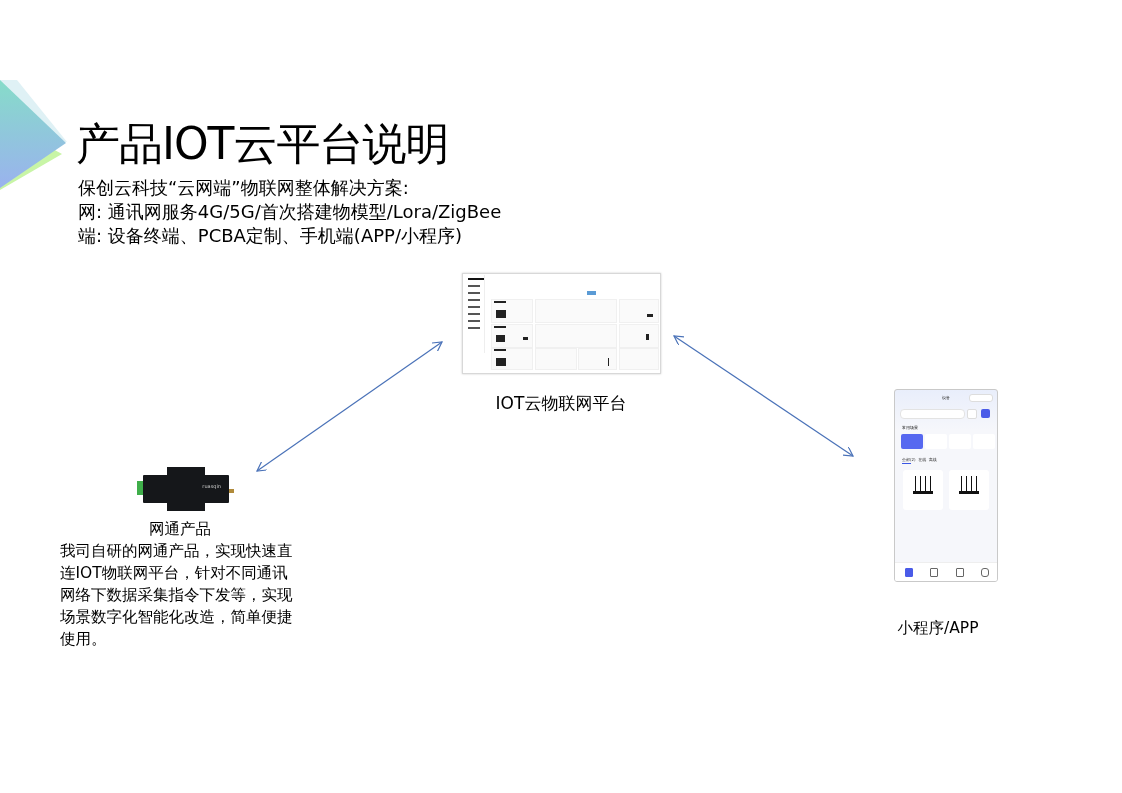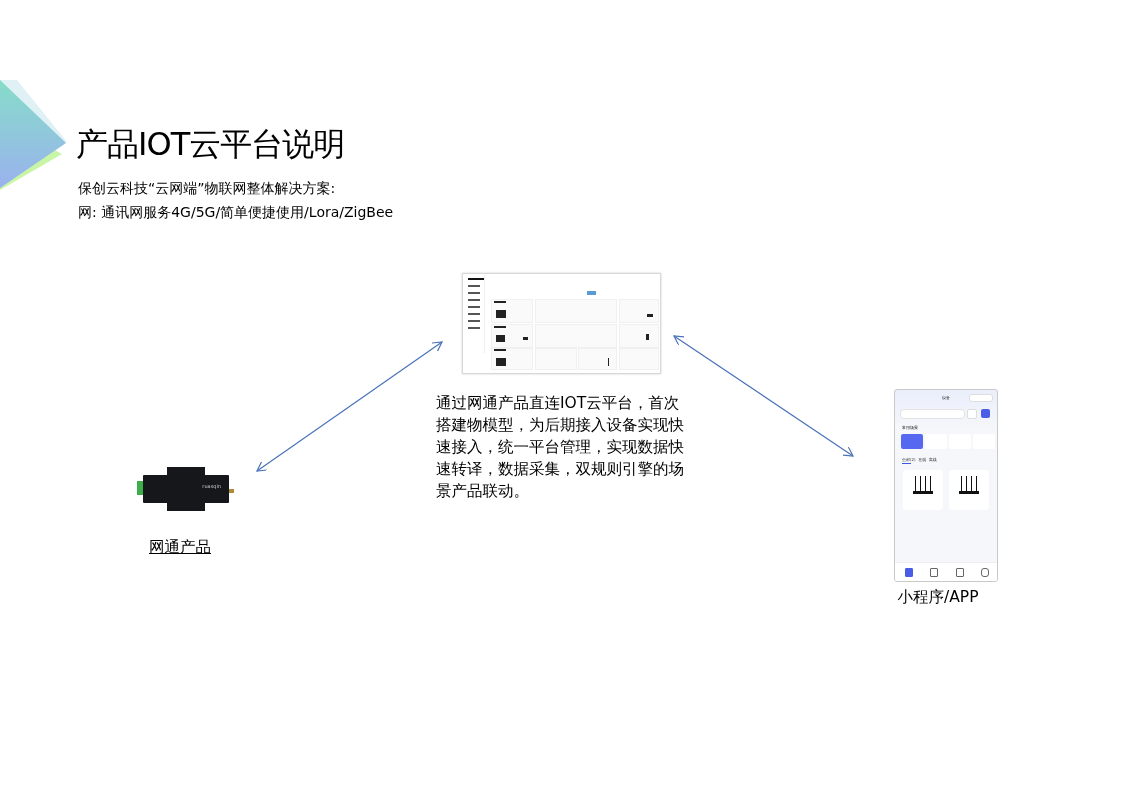--- a/index.html
+++ b/index.html
@@ -1,28 +1,28 @@
 <!DOCTYPE html>
 <html><head>
 <meta charset="utf-8">
 <style>
   html,body{margin:0;padding:0;}
   body{width:1122px;height:793px;position:relative;background:#ffffff;overflow:hidden;
        font-family:"DejaVu Sans","Liberation Sans",sans-serif;color:#000;}
   .abs{position:absolute;}
   .deco{left:0;top:80px;width:80px;height:110px;}
-  .title{left:76px;top:118px;font-size:32px;line-height:52px;white-space:nowrap;letter-spacing:-1px;}
-  .intro{left:78px;top:176px;font-size:14px;line-height:24px;white-space:nowrap;}
+  .title{left:76px;top:118px;font-size:44px;line-height:52px;white-space:nowrap;letter-spacing:-1px;}
+  .intro{left:78px;top:176px;font-size:18px;line-height:24px;white-space:nowrap;}
   .intro div{height:24px;}
   .caption{font-size:15.5px;line-height:22px;}
   .cap-title{text-align:center;}
   .platform-cap{left:436px;top:392px;width:250px;}
   .platform-cap .cap-title{font-size:17px;line-height:22px;}
-  .device-cap{left:60px;top:536px;width:240px;text-decoration:underline;}
-  .app-cap{left:818px;top:586px;width:240px;text-align:center;}
+  .device-cap{left:60px;top:518px;width:240px;}
+  .app-cap{left:818px;top:617px;width:240px;text-align:center;}
   
   .thumb{left:462px;top:273px;width:197px;height:99px;background:#fff;border:1px solid #d8d8d8;box-shadow:0 0 2px #ccc;}
   .thumb .side{position:absolute;left:1px;top:1px;width:20px;height:78px;border-right:1px solid #eee;}
   .thumb .side i{display:block;height:2px;width:12px;background:#555;margin:5px 0 0 4px;}
   .thumb .side i:first-child{width:16px;margin-top:3px;background:#111;}
   .thumb .card{position:absolute;background:#fafafa;border:1px solid #f0f0f0;}
   .thumb .blk{position:absolute;background:#222;}
   .thumb .btn{position:absolute;left:124px;top:17px;width:9px;height:4px;background:#5b9bd5;}
   
   .device{left:135px;top:465px;width:100px;height:50px;}
@@ -64,21 +64,22 @@
   </defs>
   <polygon points="0,0 17,0 67,62 0,58" fill="#dff1f5"></polygon>
   <polygon points="0,40 62,74 0,110" fill="#c8f5a6"></polygon>
   <polygon points="0,0 66,63 0,108" fill="url(#g1)"></polygon>
 </svg>
 
 <div class="abs title">产品IOT云平台说明</div>
 
 <div class="abs intro">
   <div>保创云科技“云网端”物联网整体解决方案:</div>
-  <div>网: 通讯网服务4G/5G/简单便捷使用/Lora/ZigBee</div>
+  <div>网: 通讯网服务4G/5G/首次搭建物模型/Lora/ZigBee</div>
+  <div>端: 设备终端、PCBA定制、手机端(APP/小程序)</div>
 </div>
 
 <div class="abs thumb">
   <div class="side">
       <i></i>
       <i></i>
       <i></i>
       <i></i>
       <i></i>
       <i></i>
@@ -102,35 +103,36 @@
   <div class="blk" style="left:33px;top:61px;width:9px;height:7px;"></div>
   <div class="blk" style="left:31px;top:75px;width:12px;height:2px;"></div>
   <div class="blk" style="left:33px;top:84px;width:10px;height:8px;"></div>
   <div class="blk" style="left:184px;top:40px;width:6px;height:3px;"></div>
   <div class="blk" style="left:60px;top:63px;width:5px;height:3px;"></div>
   <div class="blk" style="left:183px;top:60px;width:3px;height:6px;"></div>
   <div class="blk" style="left:145px;top:84px;width:1px;height:8px;"></div>
 </div>
 
 <div class="abs caption platform-cap">
-  <div>通过网通产品直连IOT云平台，首次搭建物模型，为后期接入设备实现快速接入，统一平台管理，实现数据快速转译，数据采集，双规则引擎的场景产品联动。</div>
+  <div class="cap-title">IOT云物联网平台</div>
 </div>
 
 <div class="abs device">
   <div class="dev-ear" style="top:2px;"></div>
   <div class="dev-ear" style="top:38px;"></div>
   <div class="dev-green"></div>
   <div class="dev-body">
       <span class="dev-logo">ruasqin</span>
     </div>
   <div class="dev-ant"></div>
 </div>
 
 <div class="abs caption device-cap">
   <div class="cap-title">网通产品</div>
+  <div>我司自研的网通产品，实现快速直连IOT物联网平台，针对不同通讯网络下数据采集指令下发等，实现场景数字化智能化改造，简单便捷使用。</div>
 </div>
 
 <div class="abs phone">
   <div class="ph-top">设备</div>
   <div class="ph-caps"></div>
   <div class="ph-search"></div>
   <div class="ph-scan"></div>
   <div class="ph-add"></div>
   <div class="ph-label">常用场景</div>
   <div class="ph-chip on" style="left:6px;"></div>

